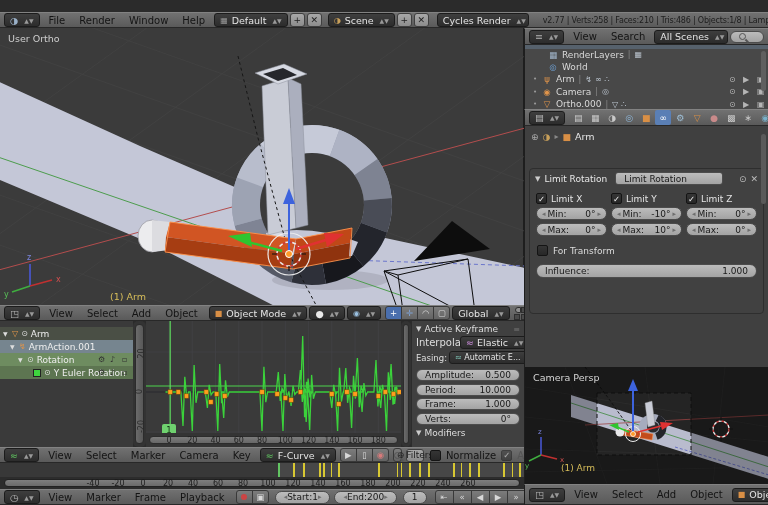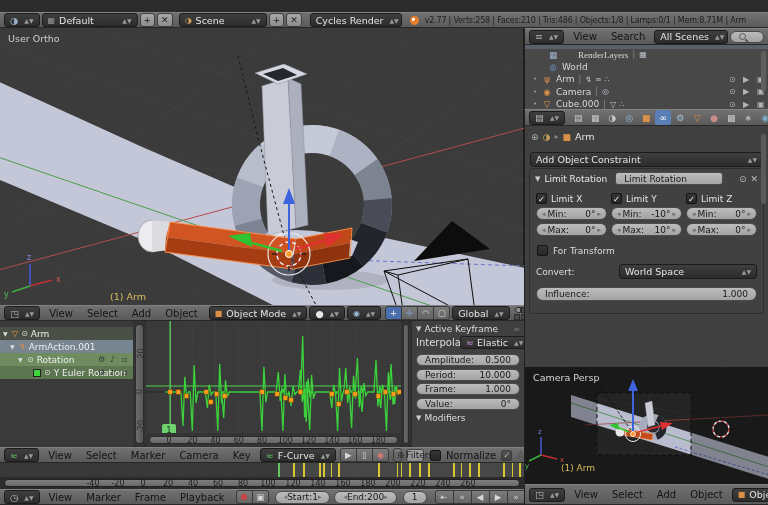--- a/index.html
+++ b/index.html
@@ -49,20 +49,26 @@
 <body>
 
 <div id="root">
 
 
   <div class="abs hdr" style="left:0;top:12px;width:768px;height:16px">
     <span class="dd">
         <span style="color:#9ab0c8">◑</span>
         <span class="ar">▲▼</span>
       </span>
+    <span id="m-topbar" style="display:inline-flex">
+        <span class="menu">File</span>
+        <span class="menu">Render</span>
+        <span class="menu">Window</span>
+        <span class="menu">Help</span>
+      </span>
     <span class="dd" style="width:96px;justify-content:flex-start">
       <span style="color:#9a9a9a;font-size:8px">▦</span>
       <span style="flex:1">Default</span>
         <span class="ar">▲▼</span>
     </span>
     <span class="chip">+</span>
     <span class="chip">✕</span>
     <span class="dd" style="width:88px;justify-content:flex-start;margin-left:4px">
       <span style="color:#c9a05a;font-size:8px">◑</span>
       <span style="flex:1">Scene</span>
@@ -348,34 +354,40 @@
       <span class="wlab" style="font-size:9px">Active Keyframe</span>
       <span style="margin-left:auto;color:#777;font-size:8px">≡</span>
     </div>
     <div style="display:flex;align-items:center;padding:1px 4px;gap:2px">
       <span class="wlab" style="font-size:10px;width:42px">Interpola</span>
       <span class="dd" style="flex:1;justify-content:space-between;height:13px">
         <span><span style="color:#c88ad8">≈</span> <span>Elastic</span></span>
           <span class="ar">▲▼</span>
       </span>
     </div>
+    <div style="display:flex;align-items:center;padding:1px 4px;gap:2px">
+      <span class="wlab" style="font-size:8.5px;width:42px">Easing:</span>
+      <span class="dd" style="flex:1;justify-content:space-between;height:13px;font-size:8px">
+        <span><span style="color:#8ad8c8">≈</span> <span>Automatic E...</span></span>
+      </span>
+    </div>
     <div class="fld" style="margin:4px 4px 0;height:12px">
       <span>Amplitude:</span>
         <span>0.500</span>
     </div>
     <div class="fld" style="margin:3px 4px 0;height:12px">
       <span>Period:</span>
         <span>10.000</span>
     </div>
     <div class="fld" style="margin:2px 4px 0;height:12px">
       <span>Frame:</span>
         <span>1.000</span>
     </div>
     <div class="fld" style="margin:3px 4px 0;height:12px">
-      <span>Value:</span>
+      <span>Verts:</span>
         <span>0°</span>
     </div>
     <div style="display:flex;align-items:center;padding:3px 4px 0">
       <span style="color:#ccc;font-size:7px;margin-right:3px">▼</span>
       <span class="wlab" style="font-size:9px">Modifiers</span>
     </div>
   </div>
 
   <div class="abs hdr" style="left:0;top:447px;width:524px;height:16px">
     <span class="dd">
@@ -523,21 +535,21 @@
       <span class="mag"></span>
     </span>
   </div>
 
   <div class="abs" style="left:524px;top:45px;width:244px;height:64px;background:#484848;border-left:1px solid #1e1e1e;overflow:hidden">
     <div style="height:3.5px;background:#56616c"></div>
     <div id="out-rows">
         <div class="orow" style="padding-left: 14px;">
           <span style="color: rgb(153, 153, 153); font-size: 7px; width: 8px;"> </span>
           <span style="color: rgb(159, 179, 200); font-size: 8.5px; width: 12px; text-align: center;">▦</span>
-          <span style="margin-left: 19px; font-family: Liberation Serif, serif;">RenderLayers</span>
+          <span style="margin-left: 3px;">RenderLayers</span>
           <span style="color: rgb(136, 136, 136); margin: 0px 4px; font-size: 8px;">|</span>
           <span style="color: rgb(185, 194, 204); font-size: 8px; margin-right: 3px;">▦</span>
         </div>
         <div class="orow" style="padding-left: 14px;">
           <span style="color: rgb(153, 153, 153); font-size: 7px; width: 8px;"> </span>
           <span style="color: rgb(111, 163, 216); font-size: 8.5px; width: 12px; text-align: center;">◎</span>
           <span style="margin-left: 3px;">World</span>
         </div>
         <div class="orow" style="padding-left: 8px;">
           <span style="color: rgb(153, 153, 153); font-size: 7px; width: 8px;">•</span>
@@ -557,21 +569,21 @@
           <span style="margin-left: 3px;">Camera</span>
           <span style="color: rgb(136, 136, 136); margin: 0px 4px; font-size: 8px;">|</span>
           <span style="color: rgb(185, 194, 204); font-size: 8px; margin-right: 3px;">◎</span>
           <span class="tg" style="left: 204px;">⊙</span>
           <span class="tg" style="left: 218px;">▶</span>
           <span class="tg" style="left: 232px;">▣</span>
         </div>
         <div class="orow" style="padding-left: 8px;">
           <span style="color: rgb(153, 153, 153); font-size: 7px; width: 8px;">•</span>
           <span style="color: rgb(224, 148, 74); font-size: 8.5px; width: 12px; text-align: center;">▽</span>
-          <span style="margin-left: 3px;">Cube.000</span>
+          <span style="margin-left: 3px;">Ortho.000</span>
           <span style="color: rgb(136, 136, 136); margin: 0px 4px; font-size: 8px;">|</span>
           <span style="color: rgb(185, 194, 204); font-size: 8px; margin-right: 3px;">▽</span>
           <span style="color: rgb(185, 194, 204); font-size: 8px; margin-right: 3px;">∴</span>
           <span class="tg" style="left: 204px;">⊙</span>
           <span class="tg" style="left: 218px;">▶</span>
           <span class="tg" style="left: 232px;">▣</span>
         </div>
       </div>
     <div class="abs" style="right:2px;top:6px;width:5px;height:40px;background:#5f5f5f;border-radius:3px"></div>
   </div>
@@ -597,24 +609,20 @@
       </span>
   </div>
 
   <div class="abs" style="left:524px;top:126px;width:244px;height:241px;background:#404040;border-left:1px solid #1e1e1e">
     <div style="display:flex;align-items:center;gap:4px;padding:5px 6px 2px">
       <span style="color:#aaa;font-size:9px">⊕</span>
       <span style="color:#c9a05a;font-size:9px">◑</span>
       <span style="color:#888;font-size:8px">▸</span>
       <span style="color:#d98f45;font-size:9px">■</span>
       <span style="color:#e4e4e4;font-size:9.5px">Arm</span>
-    </div>
-    <div class="dd" style="display:flex;margin:8px 5px 0;height:15px;justify-content:space-between">
-      <span>Add Object Constraint</span>
-        <span class="ar">▲▼</span>
     </div>
 
     <div class="panel abs" style="left:4px;top:42px;width:235px;height:146px">
       <div style="display:flex;align-items:center;padding:3px 5px 0;gap:4px">
         <span style="color:#ccc;font-size:7px">▼</span>
         <span style="color:#e8e8e8;font-size:9px">Limit Rotation</span>
         <span class="fld" style="width:108px;height:13px;margin-left:4px;border-radius:3px;justify-content:flex-start">
           <span>Limit Rotation</span>
         </span>
         <span style="color:#bbb;font-size:9px;margin-left:auto">⊙</span>
@@ -673,27 +681,20 @@
               <span style="flex:1;margin-left:2px">Max:</span>
               <span>0°</span>
               <span class="sa" style="margin-left:2px">▸</span>
             </div>
           </div>
         </div>
       <div style="display:flex;align-items:center;gap:5px;padding:9px 7px 0">
         <span class="cb"></span>
         <span style="color:#dcdcdc;font-size:9px">For Transform</span>
       </div>
-      <div style="display:flex;align-items:center;padding:8px 6px 0">
-        <span style="color:#dcdcdc;font-size:9px">Convert:</span>
-        <span class="dd" style="margin-left:auto;width:138px;justify-content:space-between;height:15px">
-          <span>World Space</span>
-            <span class="ar">▲▼</span>
-        </span>
-      </div>
       <div class="fld" style="margin:8px 6px 0;height:14px">
         <span>Influence:</span>
         <span>1.000</span>
       </div>
     </div>
     <div class="abs" style="right:2px;top:8px;width:5px;height:70px;background:#5a5a5a;border-radius:3px"></div>
   </div>
 
   <div class="abs" style="left:524px;top:367px;width:244px;height:117px;background:#242424;border-left:1px solid #1e1e1e;overflow:hidden">
     <svg id="camscene" width="244" height="117" style="position:absolute;left:0;top:0">

